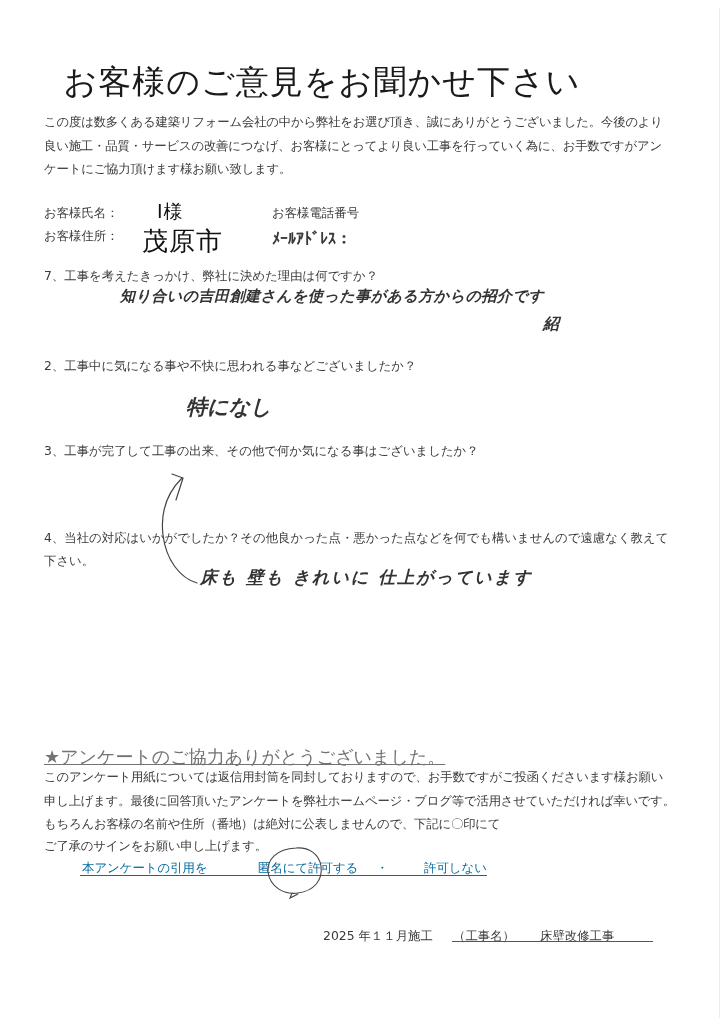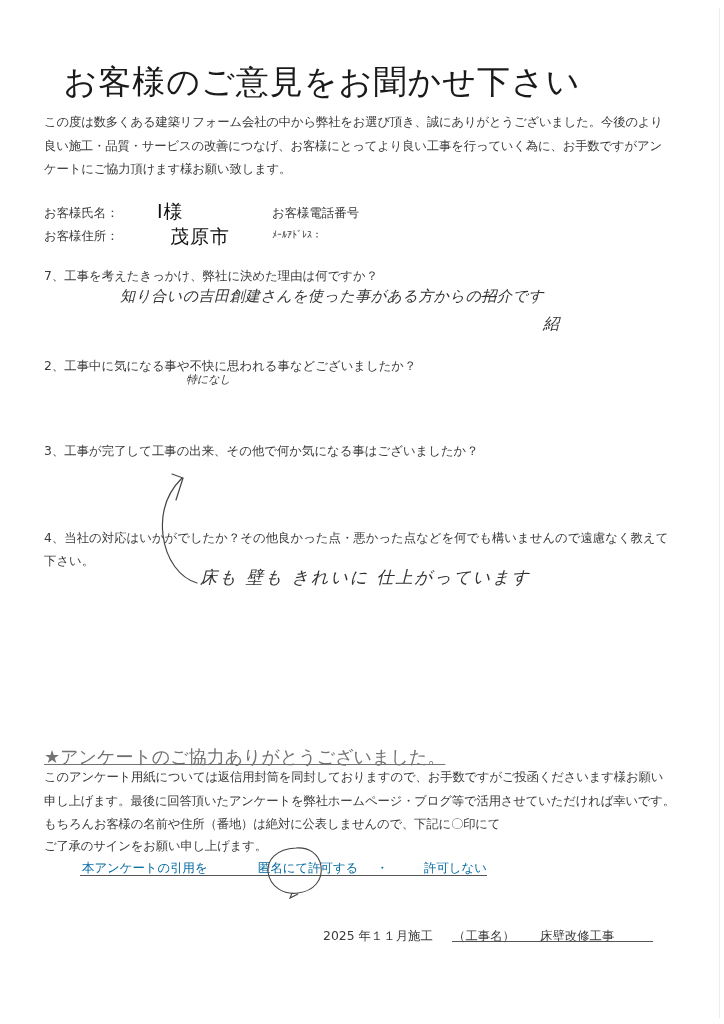--- a/index.html
+++ b/index.html
@@ -3,25 +3,25 @@
 <meta charset="utf-8">
 <style>
   html, body { margin:0; padding:0; background:#ffffff; }
   body { width:724px; height:1024px; position:relative; overflow:hidden;
          font-family:"DejaVu Sans","Liberation Sans",sans-serif; color:#333333; }
   .abs { position:absolute; white-space:nowrap; }
   .page-edge { position:absolute; left:719px; top:8px; width:1px; height:1010px; background:#ececec; }
   .title { left:0; width:644px; top:60px; text-align:center; font-size:33px; color:#1a1a1a; letter-spacing:1px; }
   .intro { left:44px; font-size:12.4px; color:#3a3a3a; letter-spacing:-0.2px; }
   .label { font-size:12.4px; color:#3a3a3a;text-align:right; }
-  .label-small { font-size:10px; color:#3a3a3a; }
+  .label-small { font-size:16px; color:#3a3a3a;font-weight:bold; }
   .stamp { font-size:19px; color:#111111; letter-spacing:1px; }
-  .stamp-big { font-size:19px; color:#111111; letter-spacing:1px;margin-left:28px; }
+  .stamp-big { font-size:26px; color:#111111; letter-spacing:1px; }
   .question { left:44px; font-size:12.4px; color:#3a3a3a; }
-  .hand { font-family:"DejaVu Serif","Liberation Serif",serif; color:#333333; font-style:italic; }
+  .hand { font-family:"DejaVu Serif","Liberation Serif",serif; color:#333333; font-style:italic;font-weight:bold; }
   .strike { text-decoration:line-through; }
   .thanks-title { left:44px; top:745px; font-size:18px; color:#737373; text-decoration:underline; }
   .closing { left:44px; font-size:12.4px; color:#3a3a3a; letter-spacing:-0.2px; }
   .consent-line { position:absolute; left:80px; top:875px; width:407px; height:1px; background:#555; }
   .consent { font-size:12.4px; color:#0369a1; top:860px; }
   .footer { top:928px; font-size:12.4px; color:#3a3a3a; }
   .footer-line { position:absolute; left:452px; top:941px; width:201px; height:1px; background:#555; }
   .bleed { left:60px; top:740px; font-size:10px; color:#f2f2f2; }
   svg.overlay { position:absolute; left:0; top:0; pointer-events:none; }
 </style>
@@ -45,21 +45,21 @@
   <div class="abs label-small" style="left:272px; top:229px;">ﾒｰﾙｱﾄﾞﾚｽ：</div>
 </div>
 
 <div class="abs question" style="top:268px;">7、工事を考えたきっかけ、弊社に決めた理由は何ですか？</div>
 <div class="abs hand" style="left:120px; top:287px; font-size:15px; letter-spacing:0.5px;">
   <span>知り合いの吉田創建さんを使った事がある方からの</span><span class="strike">招</span><span>介です</span>
 </div>
 <div class="abs hand" style="left:543px; top:314px; font-size:16px;">紹</div>
 
 <div class="abs question" style="top:358px;">2、工事中に気になる事や不快に思われる事などございましたか？</div>
-<div class="abs hand" style="left:186px; top:372px; font-size:11px;">特になし</div>
+<div class="abs hand" style="left:186px; top:393px; font-size:21px;">特になし</div>
 
 <div class="abs question" style="top:443px;">3、工事が完了して工事の出来、その他で何か気になる事はございましたか？</div>
 
 <div class="abs question" style="top:530px;">4、当社の対応はいかがでしたか？その他良かった点・悪かった点などを何でも構いませんので遠慮なく教えて</div>
 <div class="abs question" style="top:553px;">下さい。</div>
 <div class="abs hand" style="left:200px; top:566px; font-size:17px; letter-spacing:2px;">床も 壁も きれいに 仕上がっています</div>
 
 <div class="abs bleed"></div>
 
 <div class="abs thanks-title">★アンケートのご協力ありがとうございました。</div>

